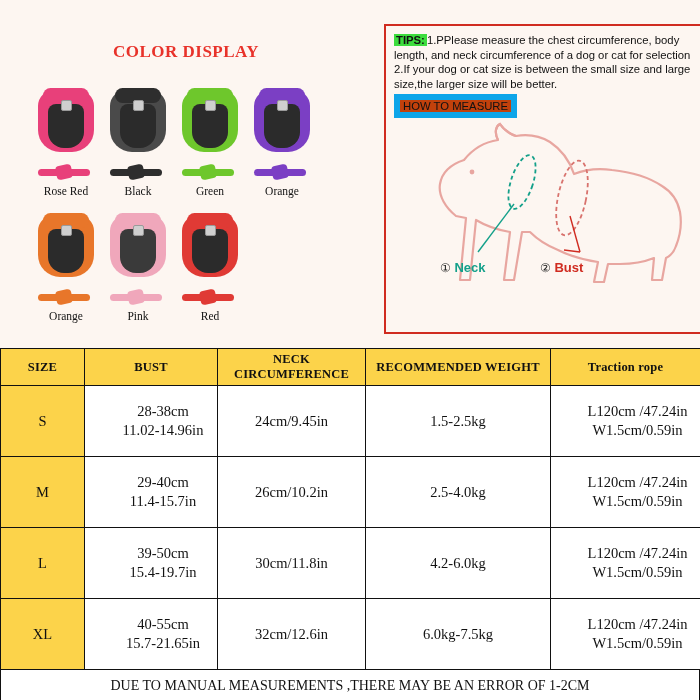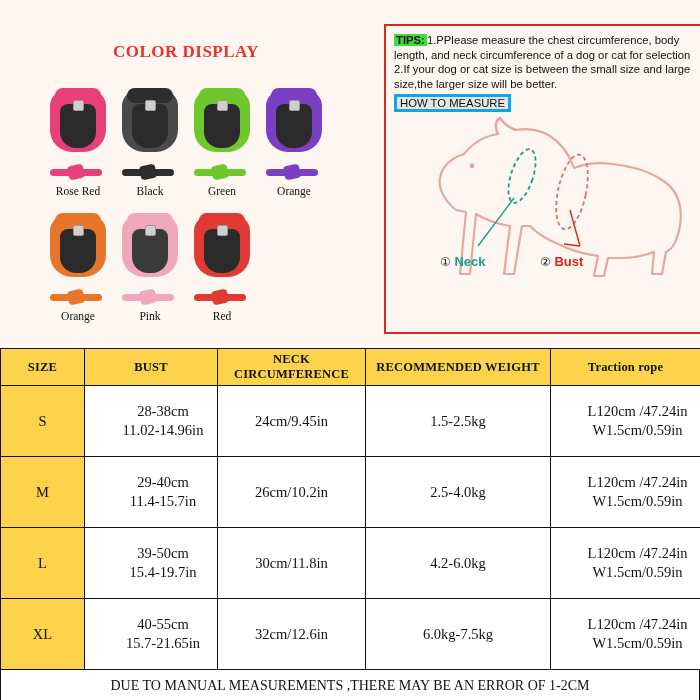--- a/index.html
+++ b/index.html
@@ -44,21 +44,21 @@
     text-align: center;
     font-family: "Liberation Serif", serif;
     font-weight: bold;
     font-size: 17px;
     letter-spacing: 0.5px;
     color: #e8322a;
     padding-left: 16px;
   }
   .swatch-grid {
     position: absolute;
-    left: 42px;
+    left: 30px;
     top: 88px;
     width: 290px;
     display: flex;
     flex-wrap: wrap;
     text-decoration: underline;
   }
   .swatch {
     width: 72px;
     height: 125px;
     position: relative;
@@ -167,22 +167,22 @@
     color: #111;
   }
   .tips-badge {
     background: #3ddc3d;
     font-weight: bold;
     padding: 0 2px;
   }
   .how-to {
     display: inline-block;
     margin-top: 3px;
-    border: 3px solid #0ea5e9;
-    background: #e5e5e5;
+    border: 6px solid #0ea5e9;
+    background: #c2410c;
     font-family: "Liberation Sans", sans-serif;
     font-size: 11.3px;
     padding: 0px 3px;
     color: #111;
   }
   .dog-wrap {
     position: relative;
     width: 308px;
     height: 178px;
     margin-top: 2px;

